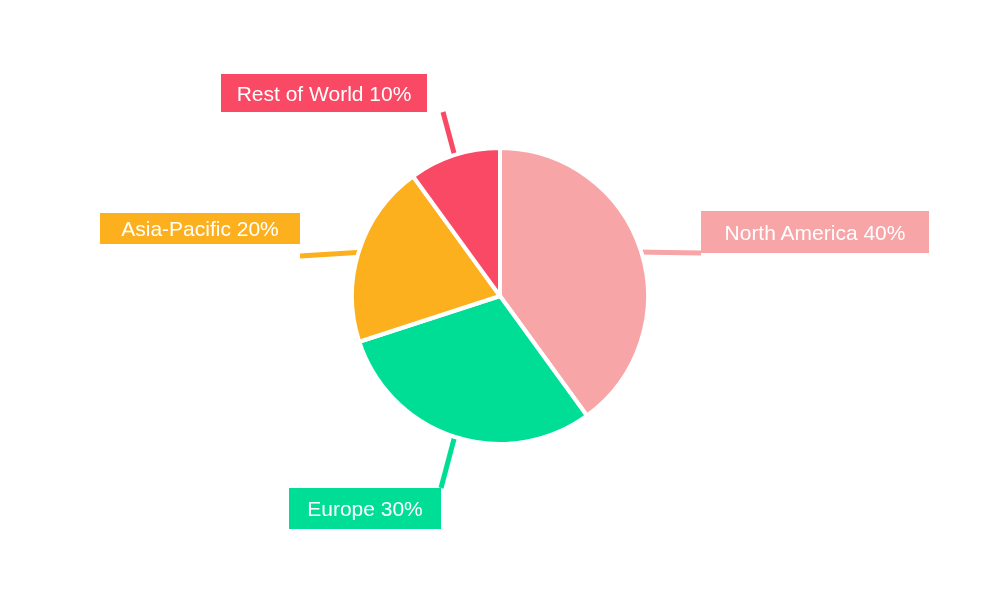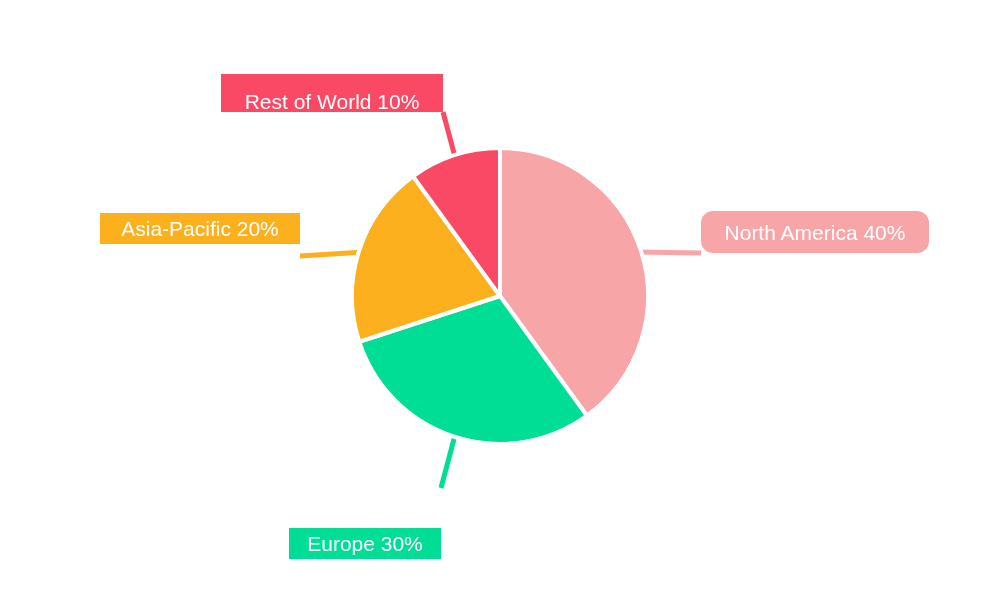--- a/index.html
+++ b/index.html
@@ -44,35 +44,33 @@
   #label-north-america {
     left: 701px;
     top: 211px;
     width: 228px;
     height: 42px;
   }
   #label-europe {
     left: 289px;
     top: 488px;
     width: 152px;
-    height: 31px;
-    margin-top: 40px;
+    height: 41px;
   }
   #label-asia-pacific {
     left: 100px;
     top: 213px;
     width: 200px;
     height: 31px;
   }
   #label-rest-of-world {
     left: 221px;
     top: 74px;
-    width: 222px;
+    width: 206px;
     height: 38px;
-    align-items: flex-end;
   }
 </style>
 </head>
 <body>
 
 <div id="canvas">
 
   <svg id="chart-svg" viewBox="0 0 1000 600">
 
     <g>
@@ -84,21 +82,21 @@
 
     <g>
       <path id="slice-north-america" d="M 500 296 L 500.00 148.00 A 148 148 0 0 1 586.99 415.73 Z" fill="#F8A5A8" stroke="#FFFFFF" stroke-width="4" stroke-linejoin="round"></path>
       <path id="slice-europe" d="M 500 296 L 586.99 415.73 A 148 148 0 0 1 359.24 341.73 Z" fill="#00DE96" stroke="#FFFFFF" stroke-width="4" stroke-linejoin="round"></path>
       <path id="slice-asia-pacific" d="M 500 296 L 359.24 341.73 A 148 148 0 0 1 413.01 176.27 Z" fill="#FCB01E" stroke="#FFFFFF" stroke-width="4" stroke-linejoin="round"></path>
       <path id="slice-rest-of-world" d="M 500 296 L 413.01 176.27 A 148 148 0 0 1 500.00 148.00 Z" fill="#FA4964" stroke="#FFFFFF" stroke-width="4" stroke-linejoin="round"></path>
     </g>
 
   </svg>
 
-  <div class="label-box" id="label-north-america" style="background:#F8A5A8;border-radius:12px;">
+  <div class="label-box" id="label-north-america" style="background:#F8A5A8;">
     <span>North America 40%</span>
   </div>
 
   <div class="label-box" id="label-europe" style="background:#00DE96;">
     <span>Europe 30%</span>
   </div>
 
   <div class="label-box" id="label-asia-pacific" style="background:#FCB01E;">
     <span>Asia-Pacific 20%</span>
   </div>

